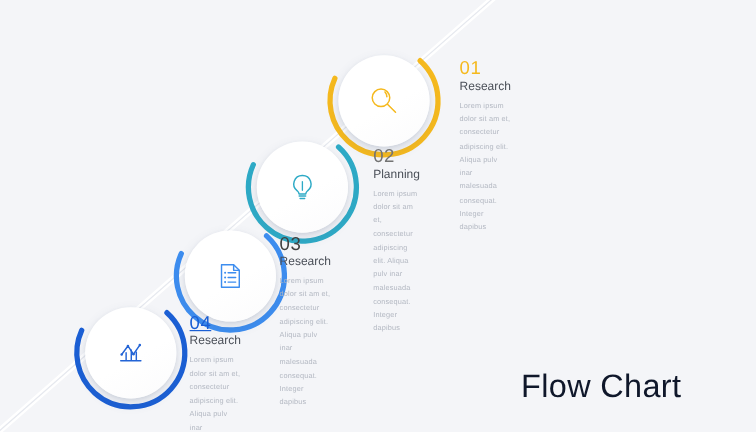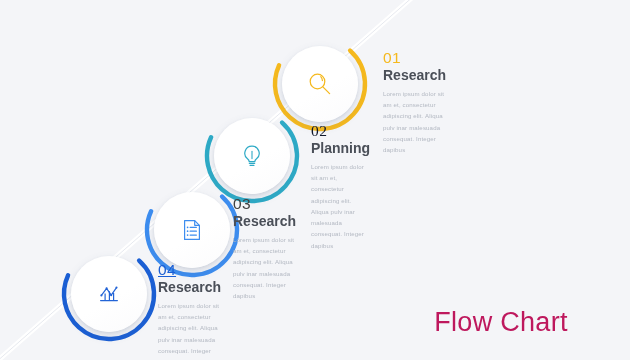--- a/index.html
+++ b/index.html
@@ -52,22 +52,22 @@
   
   .txt { position:absolute; }
   .num {
     font-size:15.5px;
     font-weight:400;
     letter-spacing:.4px;
     line-height:1.05;
     margin-bottom:1px;
   }
   .ttl {
-    font-size:14px;
-    font-weight:700;
+    font-size:10px;
+    font-weight:400;
     color:#4a4f58;
     line-height:1.25;
     margin-bottom:3px;
   }
   .body {
     font-size:6.1px;
     line-height:1.85;
     color:#b3b8c2;
     letter-spacing:.14px;
     max-width:176px;
@@ -76,21 +76,21 @@
   
   #brand {
     position:absolute;
     right:22px; bottom:22px;
     text-align:center;
     width:200px;
   }
   #brand .bt {
     font-size:27px;
     font-weight:400;
-    color:#be185d;
+    color:#0f172a;
     letter-spacing:.3px;
     line-height:1.1;
   }
   #brand .bs {
     font-size:7.2px;
     color:#b6bbc5;
     letter-spacing:2.5px;
     margin-top:5px;
   }
 </style>
@@ -132,21 +132,21 @@
       <div class="disc">
         <svg width="30" height="30" viewBox="0 0 30 30">
           <path d="M15 5.2a7.1 7.1 0 0 0-4.3 12.8c.9.7 1.4 1.6 1.5 2.6h5.6c.1-1 .6-1.9 1.5-2.6A7.1 7.1 0 0 0 15 5.2z" fill="none" stroke="#2eaac6" stroke-width="1.2" stroke-linejoin="round"></path>
           <line x1="12.3" y1="22.3" x2="17.7" y2="22.3" stroke="#2eaac6" stroke-width="1.2" stroke-linecap="round"></line>
           <line x1="13.1" y1="24.4" x2="16.9" y2="24.4" stroke="#2eaac6" stroke-width="1.2" stroke-linecap="round"></line>
           <line x1="15" y1="10.4" x2="15" y2="17.6" stroke="#2eaac6" stroke-width="1.1" stroke-linecap="round"></line>
         </svg>
       </div>
     </div>
     <div class="txt" style="left:311px; top:123px;">
-      <div class="num" style="color:#0f172a;font-family:Liberation Serif, serif;">02</div>
+      <div class="num" style="color:#737373;">02</div>
       <div class="ttl">Planning</div>
       <div class="body">Lorem ipsum dolor sit am et, consectetur adipiscing elit. Aliqua pulv inar malesuada consequat. Integer dapibus</div>
     </div>
   </div>
 
   <div class="step">
     <div class="ring-wrap" style="left:140px; top:178px;">
       <svg class="ring-svg" viewBox="0 0 104 104">
         <circle cx="52" cy="52" r="45" fill="none" stroke="#3d8def" stroke-width="4.4" stroke-linecap="round" stroke-dasharray="198 85" transform="rotate(-48 52 52)"></circle>
       </svg>

